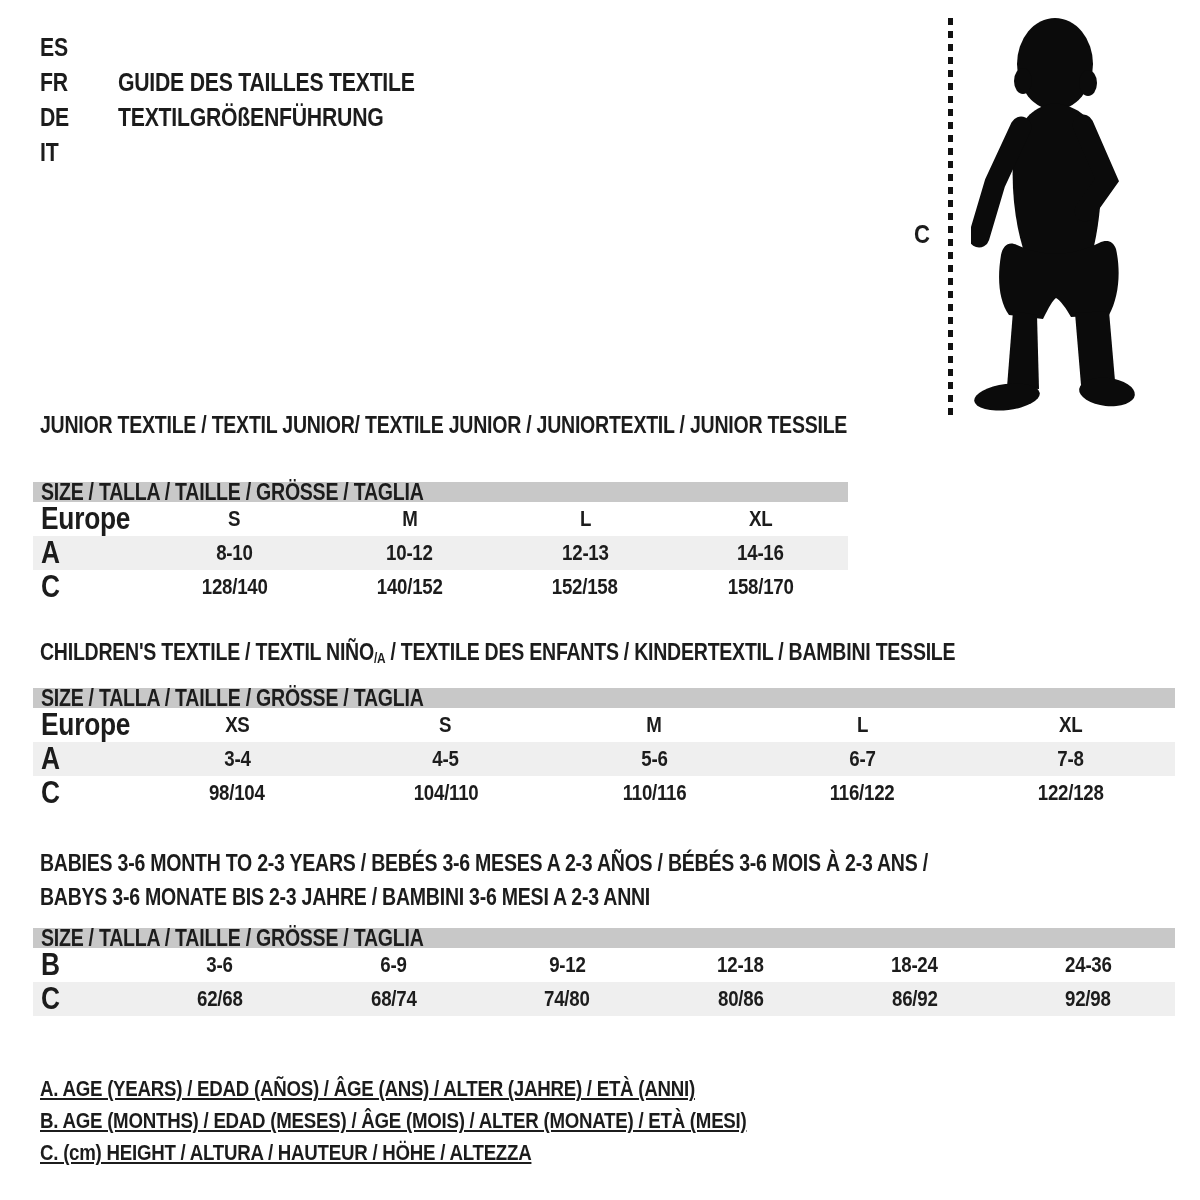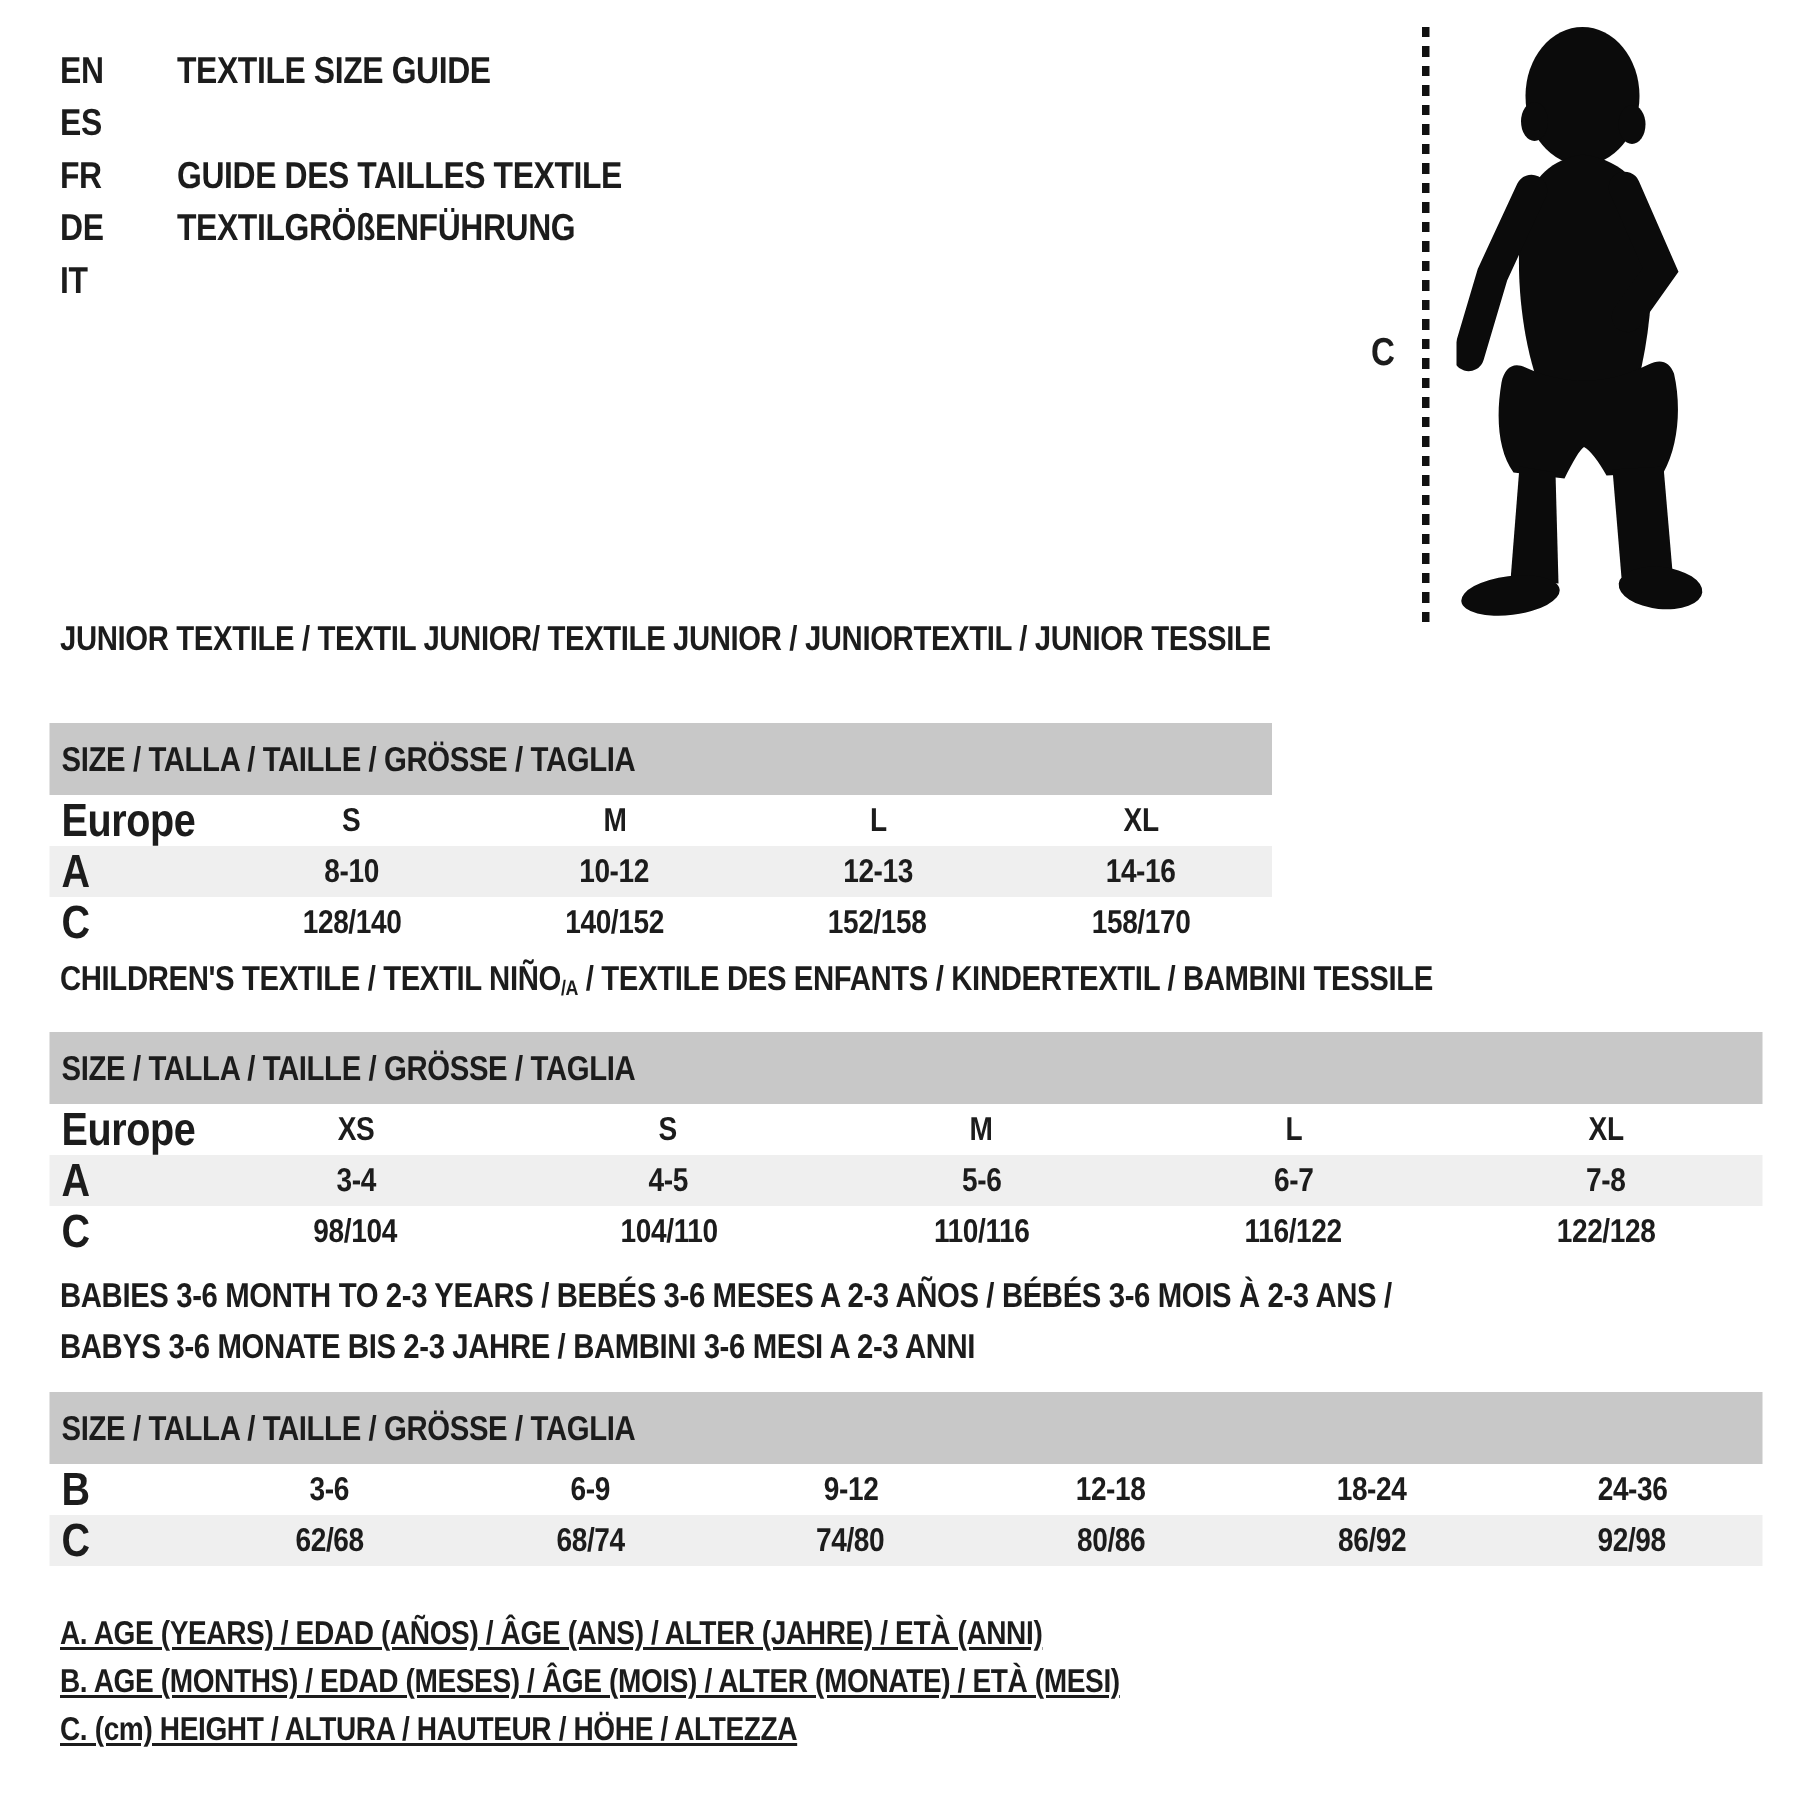--- a/index.html
+++ b/index.html
@@ -20,39 +20,35 @@
     position:absolute;left:948px;top:18px;width:5px;height:397px;
     background-image:repeating-linear-gradient(to bottom,#111111 0,#111111 7px,transparent 7px,transparent 13px);
   }
   .measure-label{position:absolute;left:914px;top:219px;font-size:26px;}
   .figure-svg{position:absolute;left:971px;top:15px;}
 
   .section-title{position:absolute;left:40px;height:26px;display:flex;align-items:center;font-size:23px;}
   .sub{font-size:14px;vertical-align:-3px;}
 
   .size-table{position:absolute;left:33px;}
-  .st-header{height:48px;background:#c8c8c8;display:flex;align-items:center;padding-left:8px;font-size:23px;}
+  .st-header{height:20px;background:#c8c8c8;display:flex;align-items:center;padding-left:8px;font-size:23px;}
   .st-row{height:34px;display:flex;align-items:center;}
   .alt{background:#efefef;}
   .st-label{width:106px;padding-left:8px;font-size:31px;flex:0 0 auto;}
   .size-table.wide .st-label{width:92px;}
   .st-cell{flex:1 1 0;text-align:center;font-size:22px;}
 
   .legend-line{position:absolute;left:40px;height:26px;display:flex;align-items:center;font-size:22px;text-decoration:underline;}
 </style>
 </head>
 <body>
 
 <div>
 
   <div class="lang-block">
-    <div class="lang-row">
-      <span class="lang-code"><span class="cond">EN</span></span>
-      <span class="lang-title"><span class="cond">TEXTILE SIZE GUIDE</span></span>
-    </div>
     <div class="lang-row">
       <span class="lang-code"><span class="cond">ES</span></span>
     </div>
     <div class="lang-row">
       <span class="lang-code"><span class="cond">FR</span></span>
       <span class="lang-title"><span class="cond">GUIDE DES TAILLES TEXTILE</span></span>
     </div>
     <div class="lang-row">
       <span class="lang-code"><span class="cond">DE</span></span>
       <span class="lang-title"><span class="cond">TEXTILGRÖßENFÜHRUNG</span></span>

